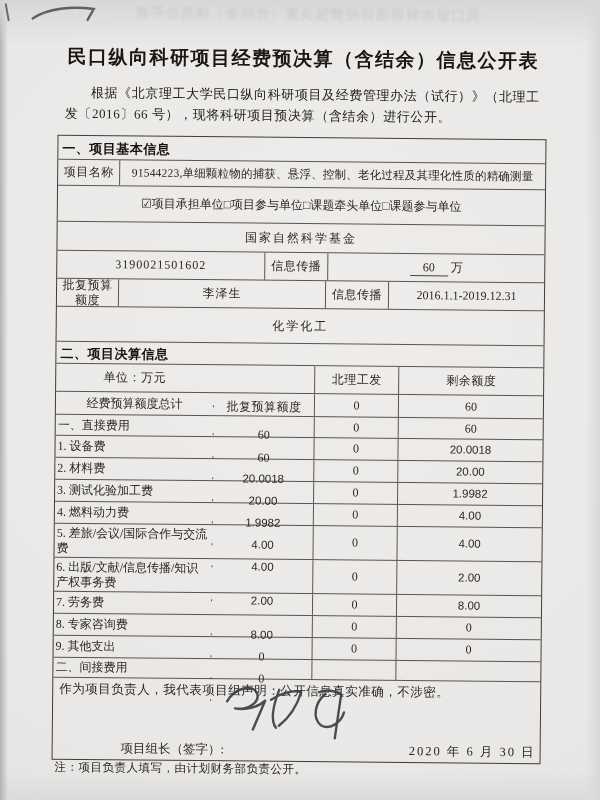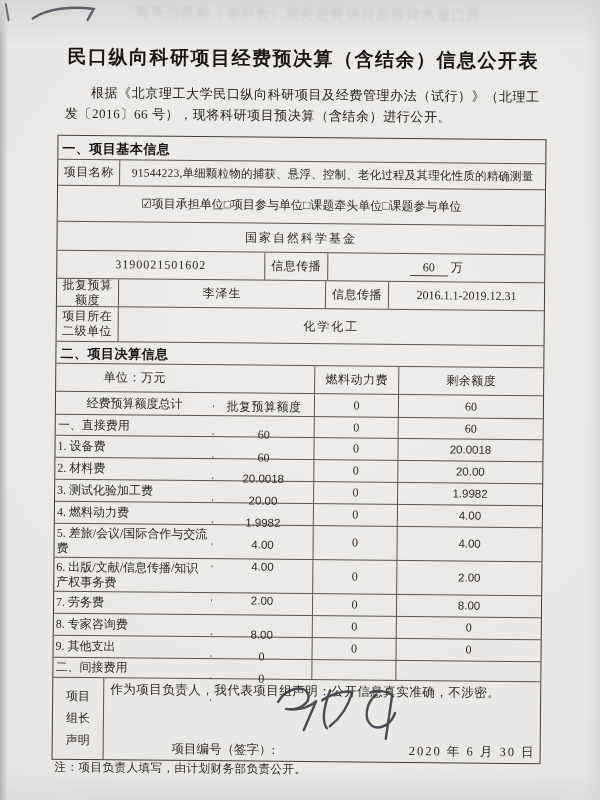--- a/index.html
+++ b/index.html
@@ -139,32 +139,31 @@
     </div>
 
     <div class="r" style="height:28px">
       <div class="c w-lab1 lab">批复预算额度</div>
       <div class="c w-mid val" style="letter-spacing:1px">李泽生</div>
       <div class="c w-lab2 lab">信息传播</div>
       <div class="c grow val">2016.1.1-2019.12.31</div>
     </div>
 
     <div class="r" style="height:35px">
-      <div class="c w-lab1 lab" style="word-break:break-all">项目所在二级单位</div>
       <div class="c grow val" style="letter-spacing:2px">化学化工</div>
     </div>
 
     <div class="r" style="height:22px">
       <div class="c grow left sec-head">二、项目决算信息</div>
     </div>
 
     <div class="r" style="height:28px">
       <div class="c b0 lab">单位：万元</div>
       <div class="c b1 lab">批复预算额度</div>
-      <div class="c b2 lab">燃料动力费</div>
+      <div class="c b2 lab">北理工发</div>
       <div class="c grow lab">剩余额度</div>
     </div>
 
     <div class="r" style="height:23px">
       <div class="c b0">经费预算额度总计</div>
       <div class="c b1">60</div>
       <div class="c b2">0</div>
       <div class="c grow">60</div>
     </div>
     <div class="r" style="height:21px">
@@ -228,37 +227,32 @@
       <div class="c grow">0</div>
     </div>
     <div class="r" style="height:20px">
       <div class="c b0 left budget-label">二、间接费用</div>
       <div class="c b1"></div>
       <div class="c b2"></div>
       <div class="c grow"></div>
     </div>
 
     <div class="r" style="height:82px">
-      <div class="c decl-label">
-        <span>项目</span>
-        <span>组长</span>
-        <span>声明</span>
-      </div>
       <div class="c decl-body">
         <div class="decl-text">作为项目负责人，我代表项目组声明：公开信息真实准确，不涉密。</div>
 
         <svg class="signature" width="150" height="78" viewBox="0 0 150 78">
           <g stroke="#383b41" stroke-width="2.4" fill="none" stroke-linecap="round" stroke-linejoin="round" opacity="0.9">
             <path d="M14 34 C 22 20, 40 16, 44 26 C 47 35, 34 43, 22 41 C 34 43, 46 39, 52 33 L 40 62"></path>
             <path d="M66 22 C 60 38, 57 52, 63 60 M 58 32 C 68 25, 80 22, 88 24 C 84 38, 76 50, 66 58"></path>
             <path d="M112 26 C 102 34, 99 50, 108 57 C 116 62, 128 55, 131 44 M 106 24 C 113 21, 122 22, 128 26 L 122 70"></path>
           </g>
         </svg>
         <div class="decl-sign-row">
-          <span>项目编号（签字）:</span>
+          <span>项目组长（签字）:</span>
           <span class="decl-date">2020 年 6 月 30 日</span>
         </div>
       </div>
     </div>
 
   </div>
 
   <div class="footnote">注：项目负责人填写，由计划财务部负责公开。</div>
 
 </div>

